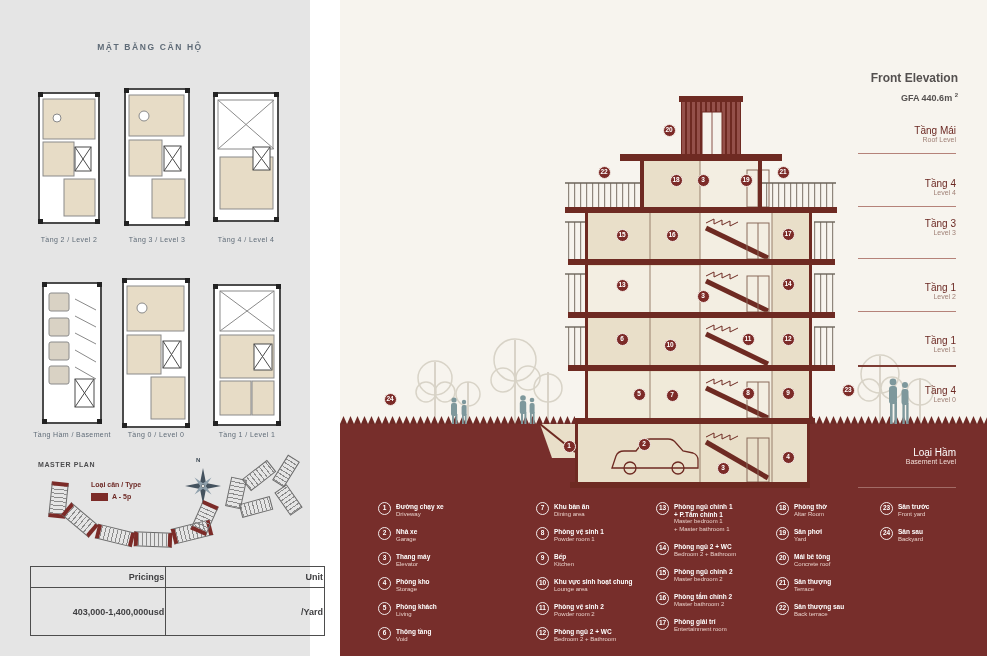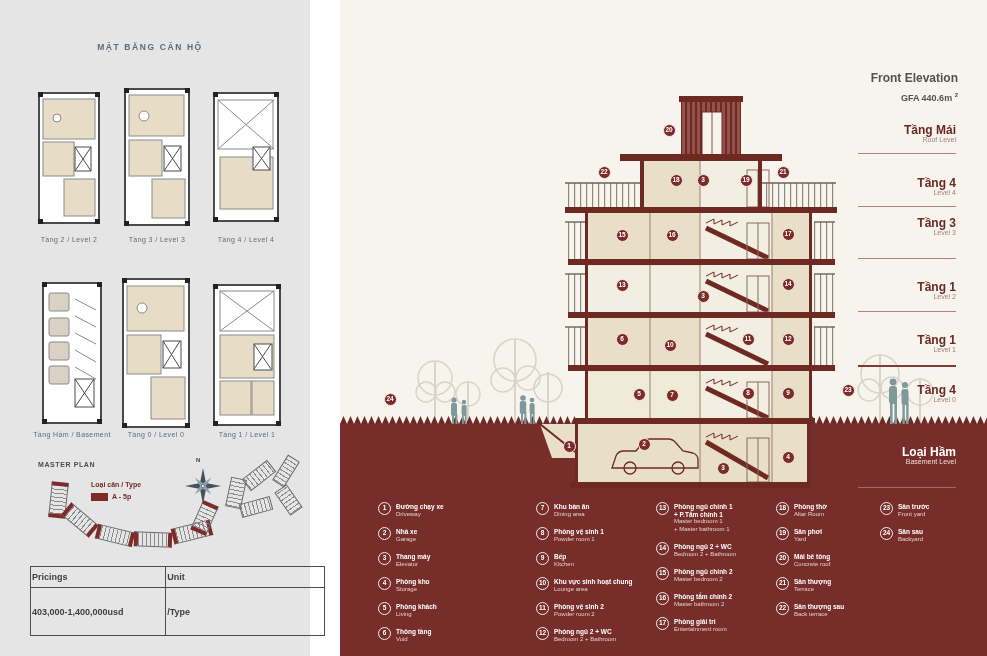--- a/index.html
+++ b/index.html
@@ -21,35 +21,35 @@
   .mp-block{position:absolute;background:
       repeating-linear-gradient(90deg,#8b8b8b 0 1px,transparent 1px 4px);
       border:1px solid #6a6a6a;}
   .mp-block.vert{background:repeating-linear-gradient(0deg,#8b8b8b 0 1px,transparent 1px 4px);}
   .mp-block.capped{border-left:4px solid #7c2b28;border-right:4px solid #7c2b28;}
   .mp-block.vert.capped{border:1px solid #6a6a6a;border-top:4px solid #7c2b28;border-bottom:4px solid #7c2b28;}
   .compass{position:absolute;left:183px;top:466px;}
   .compass-n{position:absolute;left:196px;top:457px;font-size:6px;font-weight:bold;color:#3e4a55;}
 
   table.pricing{position:absolute;left:30px;top:566px;width:295px;border-collapse:collapse;}
-  table.pricing th,table.pricing td{border:1px solid #4d4d4d;text-align:left;color:#3f3f41;}
+  table.pricing th,table.pricing td{border:1px solid #4d4d4d;text-align:right;color:#3f3f41;}
   table.pricing th{height:21px;font-size:9px;font-weight:bold;}
   table.pricing td{height:48px;font-size:9px;font-weight:bold;}
   table.pricing .c1{width:46%;} table.pricing .c2{width:54%;}
 
   
   .right-panel{position:absolute;left:340px;top:0;width:647px;height:656px;background:#f7f4ee;}
   .ground{position:absolute;left:0;top:424px;width:647px;height:232px;background:#772e2b;}
   .title-vi{position:absolute;right:29px;top:34px;font-size:21px;font-weight:bold;color:#4a4a4c;letter-spacing:.3px;}
   .title-en{position:absolute;right:29px;top:71px;font-size:12px;font-weight:bold;color:#54504f;}
   .title-gfa{position:absolute;right:29px;top:92px;font-size:9px;font-weight:bold;color:#54504f;}
   .title-gfa sup{font-size:6px;}
 
   .lvl{position:absolute;width:110px;right:31px;text-align:right;}
-  .lvl .vi{font-size:12px;font-weight:bold;color:#6b2822;line-height:9px;}
+  .lvl .vi{font-size:10px;font-weight:normal;color:#6b2822;line-height:9px;}
   .lvl .en{font-size:7px;color:#a08076;line-height:9px;}
   .lvl.white .vi{color:#ffffff;} .lvl.white .en{color:#f0dcd6;}
   .lvl-line{position:absolute;right:31px;width:98px;height:1px;background:#b58279;}
   .lvl-line.dark{height:2px;background:#7d3c34;}
   .lvl-line.light{background:#a26b66;}
 
   .marker{position:absolute;width:13px;height:13px;border-radius:50%;background:#7c2b28;
           border:1px solid #f3e9e3;color:#ffffff;font-size:6.5px;font-weight:bold;
           display:flex;align-items:center;justify-content:center;line-height:1;}
 
@@ -197,21 +197,21 @@
       </div>
 
     <table class="pricing">
       <tbody>
           <tr>
         <th class="c1">Pricings</th>
         <th class="c2">Unit</th>
       </tr>
       <tr>
         <td>403,000-1,400,000usd</td>
-        <td>/Type</td>
+        <td>/Yard</td>
       </tr>
     </tbody>
       </table>
   </div>
 
   <div class="right-panel">
     <div class="ground"></div>
 
     <svg class="abs" style="left:0;top:0" width="647" height="656" viewBox="0 0 647 656">
       <defs>

